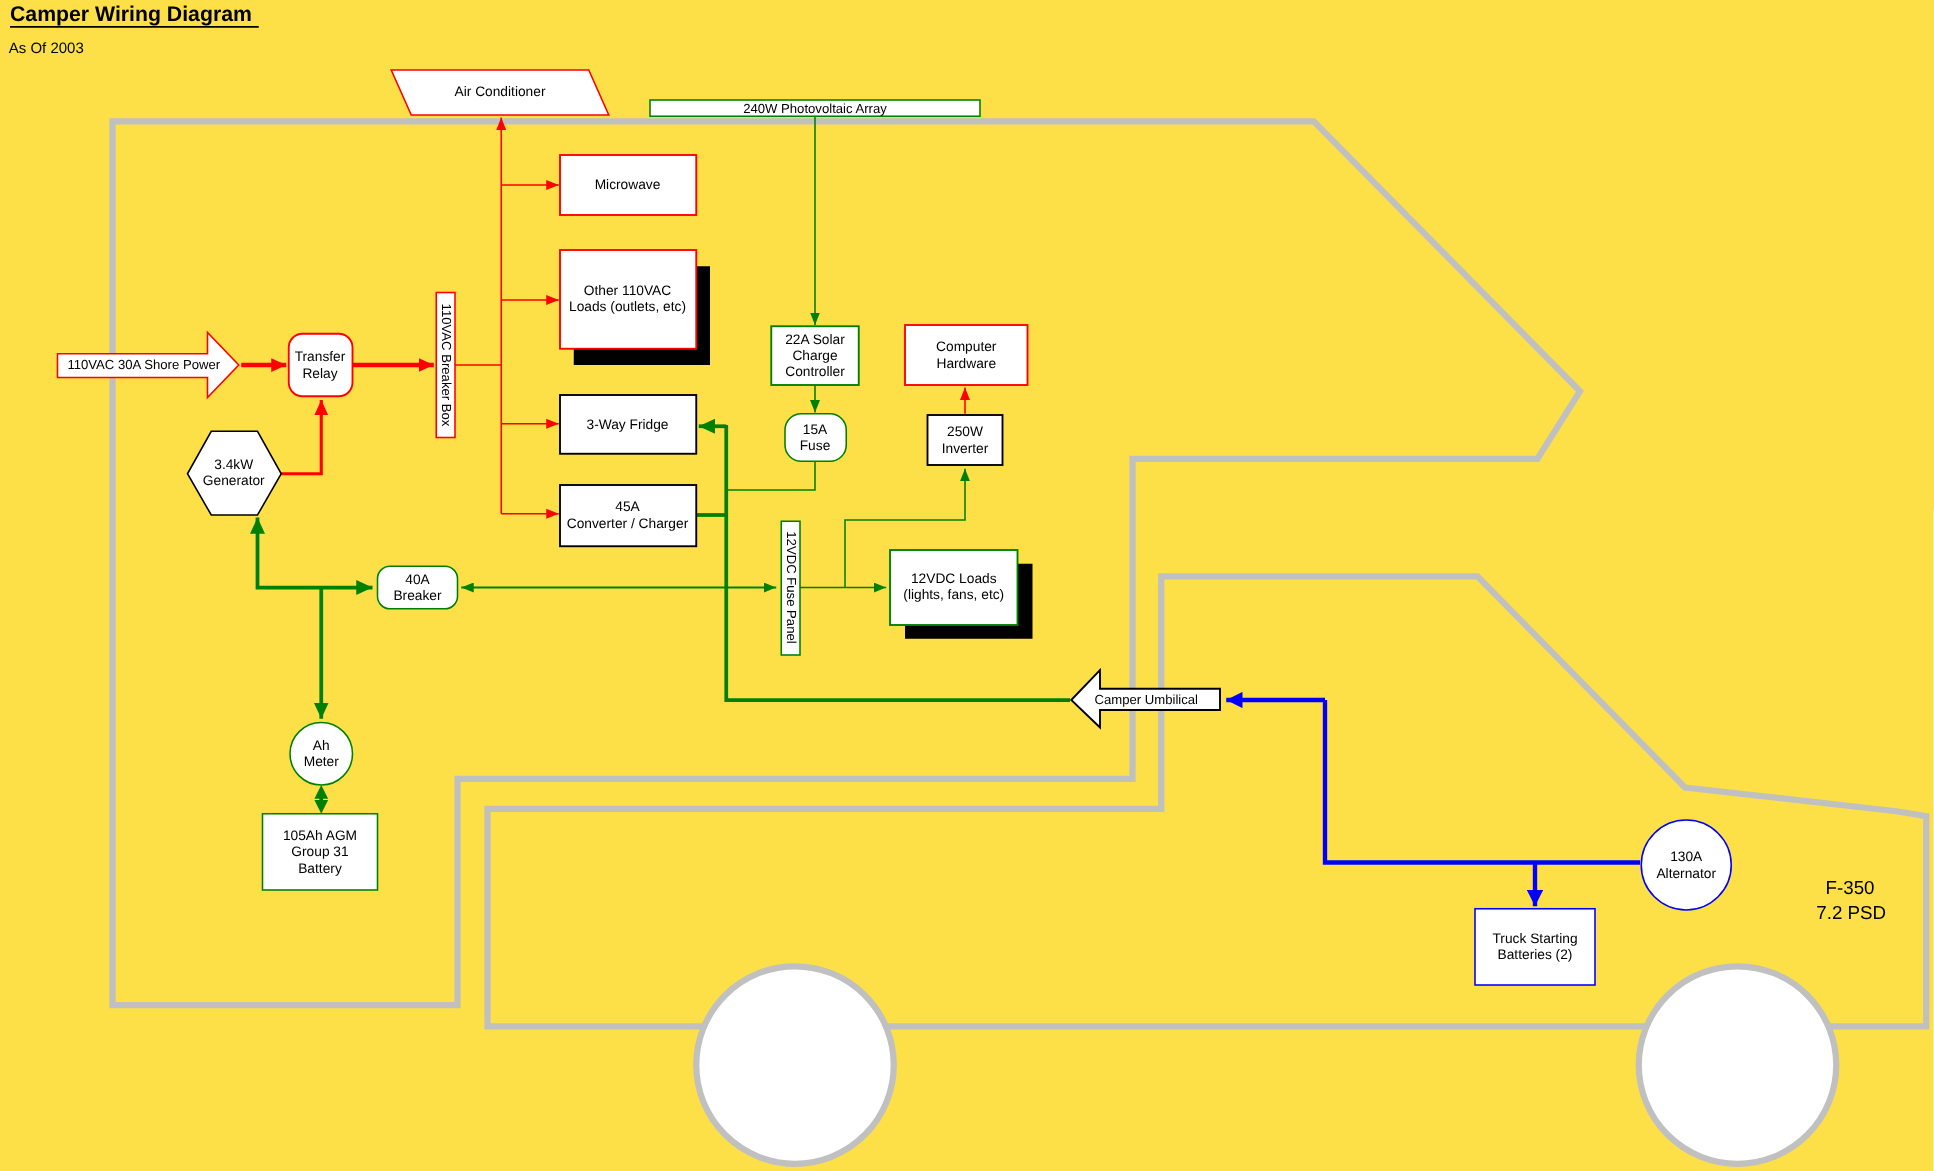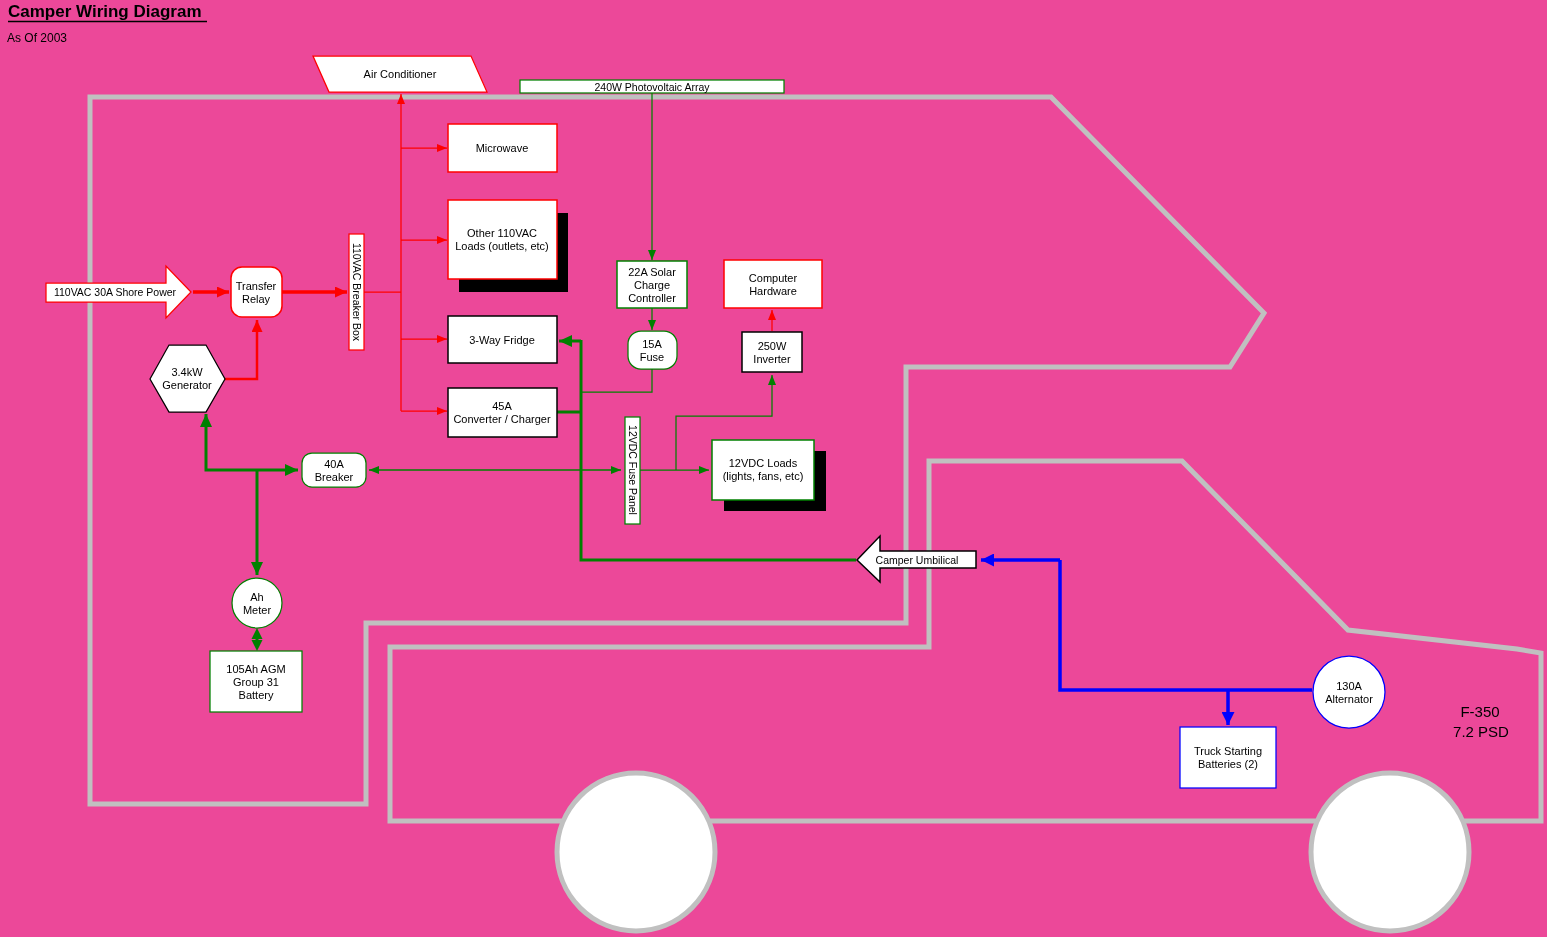--- a/index.html
+++ b/index.html
@@ -1,19 +1,19 @@
 <!DOCTYPE html>
 <html><head>
 <meta charset="utf-8">
 <style>
   html, body { margin: 0; padding: 0; background: #ffffff; }
   .canvas {
     position: relative;
     width: 1547px; height: 937px;
-    background: #ec4899;
+    background: #fde047;
     font-family: "Liberation Sans", sans-serif;
   }
   svg text {
     font-family: "Liberation Sans", sans-serif;
     fill: #000000;
   }
   .node-label { font-size: 11px; }
   .node-label-sm { font-size: 10.5px; }
   .title-text { font-size: 17px; font-weight: bold; }
   .subtitle-text { font-size: 12px; }

